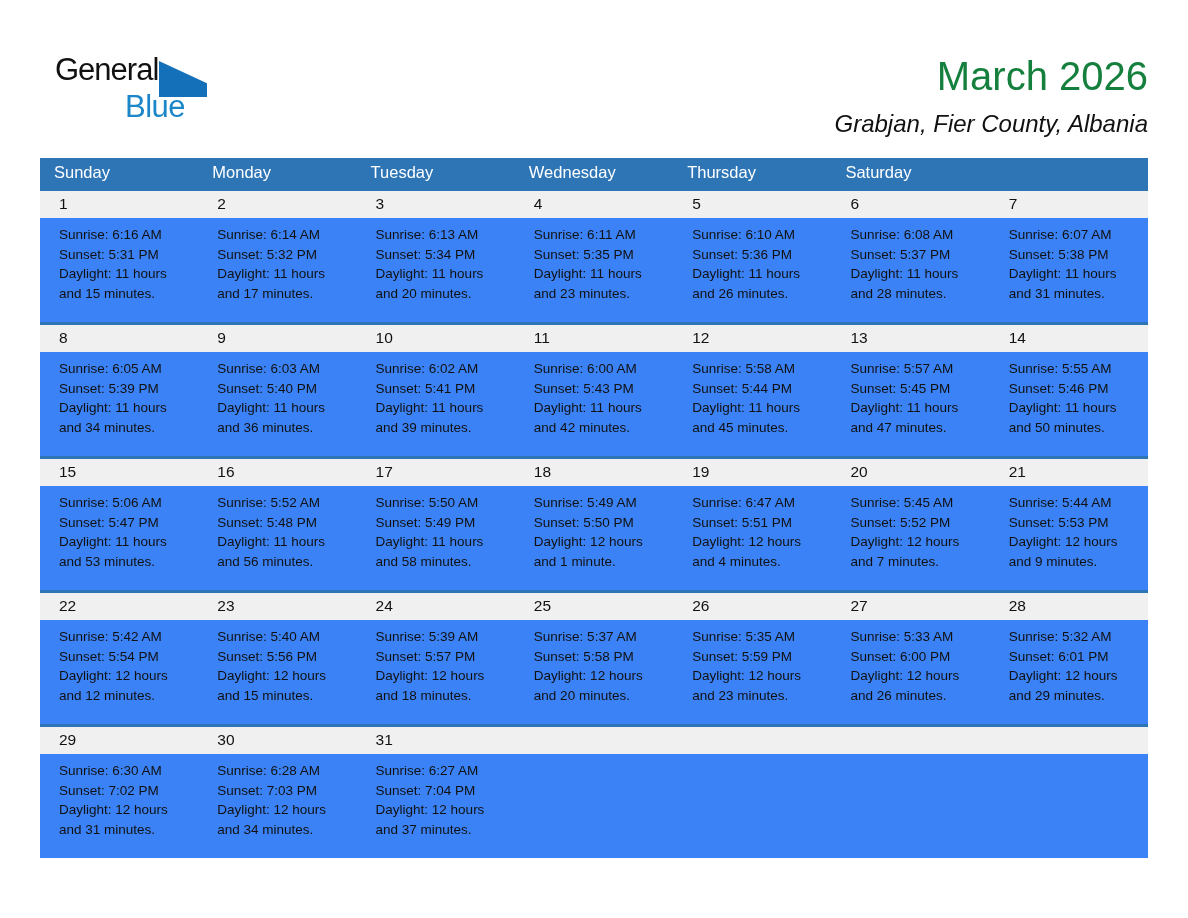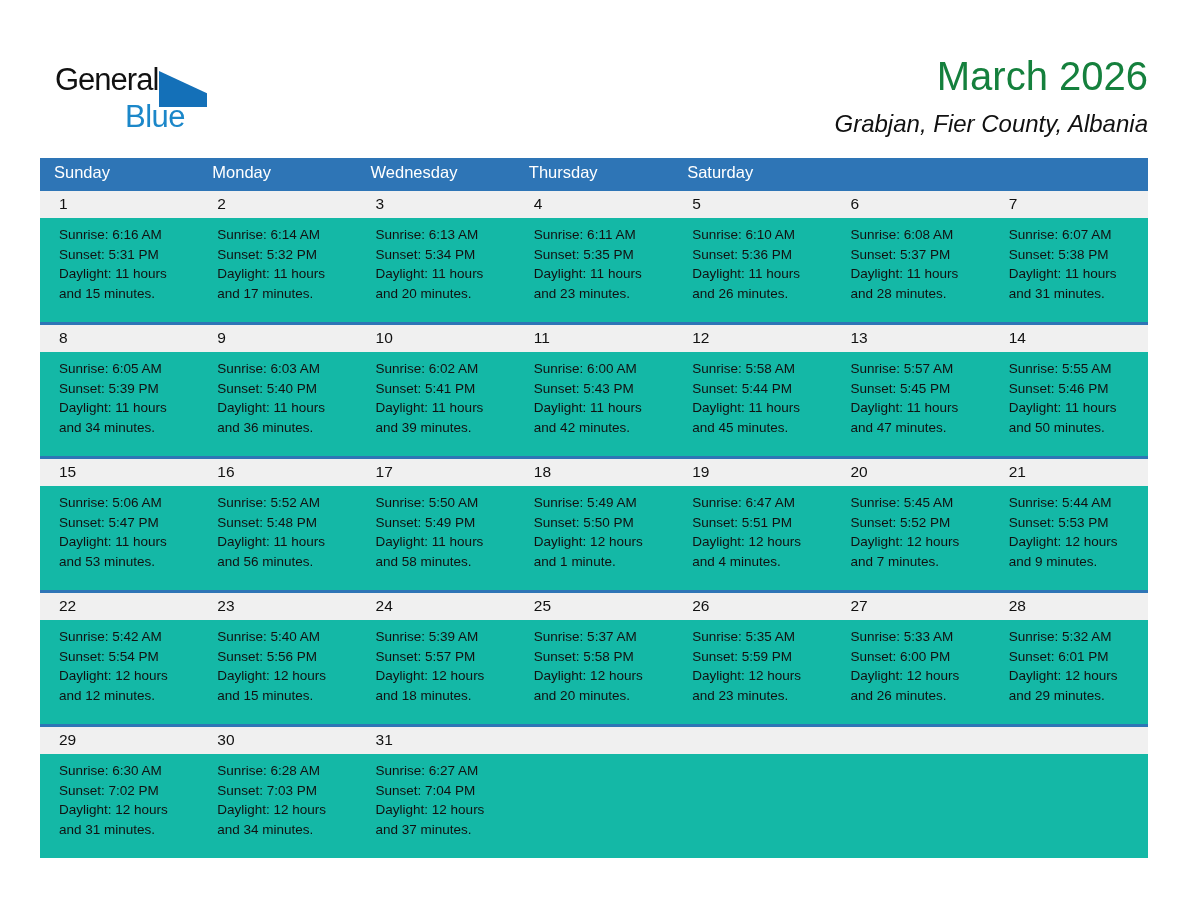--- a/index.html
+++ b/index.html
@@ -9,57 +9,58 @@
     --logo-blue:#1B87C9;
     --tri-blue:#1470B8;
     --ink:#1A1A1A;
   }
   *{box-sizing:border-box;margin:0;padding:0;}
   html,body{width:1188px;height:918px;background:#ffffff;overflow:hidden;}
   body{font-family:"Liberation Sans",sans-serif;color:var(--ink);position:relative;}
 
   
   .top{position:absolute;left:40px;right:40px;top:0;height:158px;}
-  .logo{position:absolute;left:15px;top:62px;width:170px;height:88px;}
+  .logo{position:absolute;left:15px;top:52px;width:170px;height:88px;}
   .logo-general{position:absolute;left:0;top:0;font-size:31px;font-weight:500;letter-spacing:-1px;color:#111;}
   .logo-tri{position:absolute;left:104px;top:9px;width:48px;height:36px;background:var(--tri-blue);
             clip-path:polygon(0 0,100% 62%,100% 100%,0 100%);}
   .logo-blue{position:absolute;left:70px;top:37px;font-size:31px;font-weight:500;letter-spacing:-0.5px;color:var(--logo-blue);}
   .titles{position:absolute;right:0;top:54px;text-align:right;width:700px;}
   .title{font-size:40px;font-weight:400;color:#15803d;line-height:1.1;}
   .subtitle{font-size:24px;font-weight:400;color:#111;margin-top:12px;font-style:italic;}
 
   
   .calendar{position:absolute;left:40px;top:158px;width:1108px;}
   .weekday-row{display:grid;grid-template-columns:repeat(7,1fr);background:var(--header-blue);height:30px;}
   .weekday-cell{color:#fff;font-size:16.5px;padding:5px 0 0 14px;}
   .week-row{display:grid;grid-template-columns:repeat(7,1fr);border-top:3px solid var(--border-blue);}
   .cell{overflow:hidden;}
   .day-num{height:27px;background:var(--band-gray);font-size:15.5px;padding:4px 0 0 19px;color:#111;}
-  .details{height:104px;padding:7px 6px 0 19px;font-size:13.5px;line-height:19.5px;color:#111;background:#14b8a6;}
+  .details{height:104px;padding:7px 6px 0 19px;font-size:13.5px;line-height:19.5px;color:#111;background:#3b82f6;}
 </style>
 </head>
 <body>
 
 <div class="top">
   <div class="logo">
     <span class="logo-general">General</span>
     <span class="logo-tri"></span>
     <span class="logo-blue">Blue</span>
   </div>
   <div class="titles">
     <div class="title">March 2026</div>
     <div class="subtitle">Grabjan, Fier County, Albania</div>
   </div>
 </div>
 
 <div class="calendar">
   <div class="weekday-row" id="weekday-row">
       <div class="weekday-cell">Sunday</div>
       <div class="weekday-cell">Monday</div>
+      <div class="weekday-cell">Tuesday</div>
       <div class="weekday-cell">Wednesday</div>
       <div class="weekday-cell">Thursday</div>
       <div class="weekday-cell">Saturday</div>
     </div>
   <div id="weeks">
       <div class="week-row">
         <div class="cell">
           <div class="day-num">1</div>
           <div class="details">
             <div>Sunrise: 6:16 AM</div>

